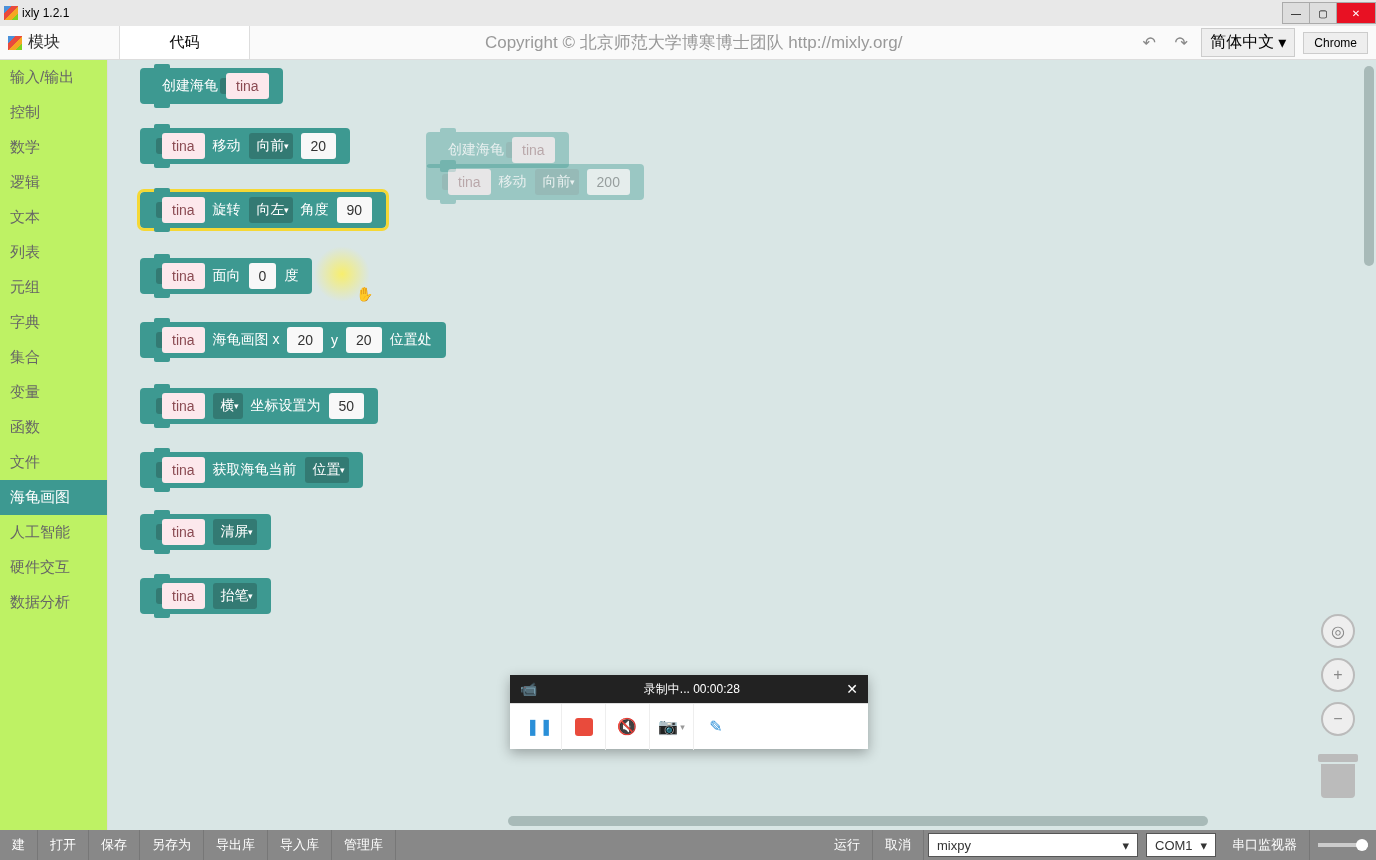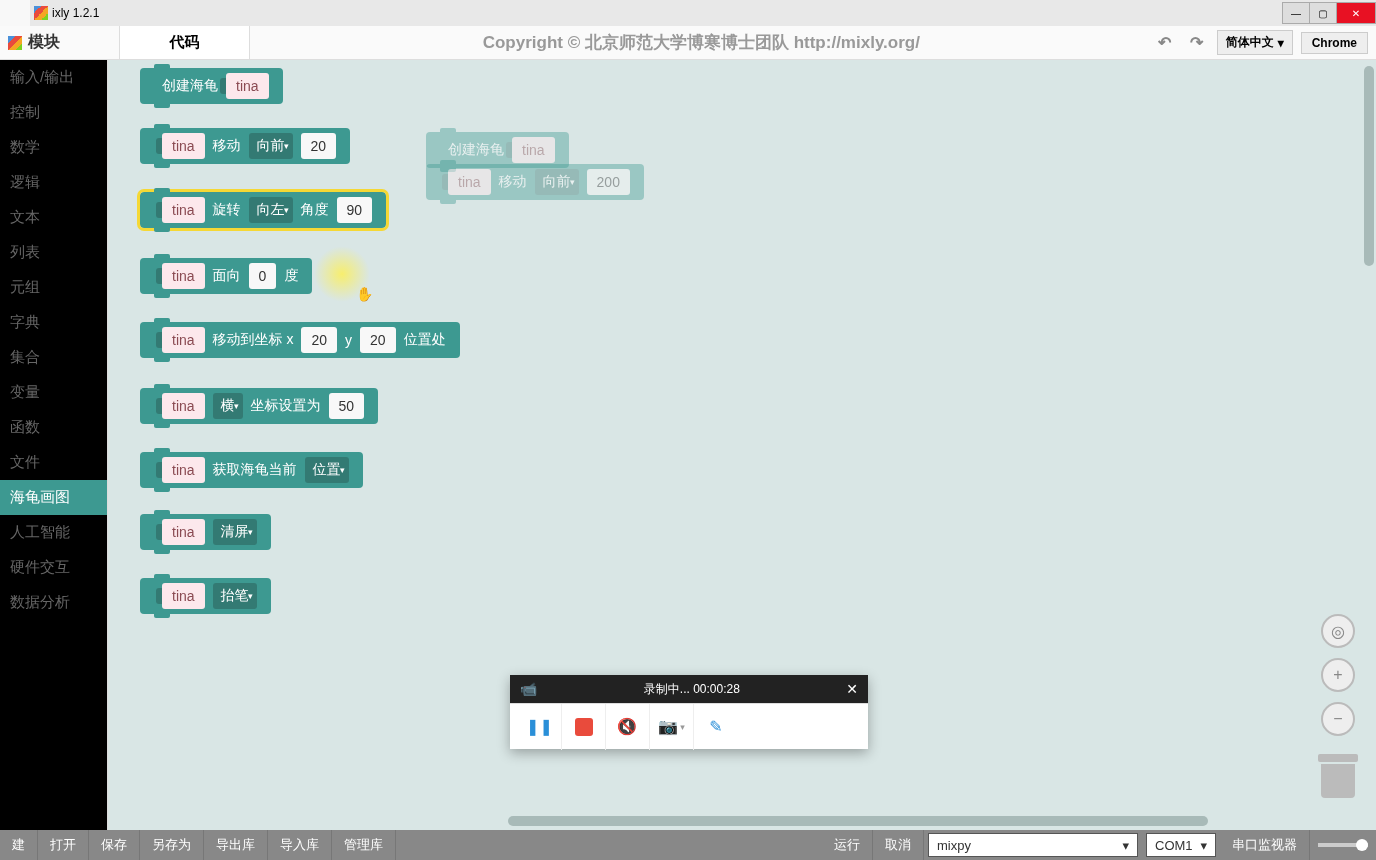--- a/index.html
+++ b/index.html
@@ -1,38 +1,38 @@
 <!DOCTYPE html>
 <html><head>
 <meta charset="utf-8">
 <style>
 * { margin: 0; padding: 0; box-sizing: border-box; font-family: "Microsoft YaHei", sans-serif; }
 body { width: 1376px; height: 860px; background: #f8f8f8; overflow: hidden; position: relative; }
 
 
-.titlebar { height: 26px; background: #e8e8e8; display: flex; align-items: center; justify-content: space-between; padding: 0 0 0 4px; font-size: 12px; margin-left: 30px; }
+.titlebar { height: 26px; background: #e8e8e8; display: flex; align-items: center; justify-content: space-between; padding: 0 0 0 4px; font-size: 12px; }
 .title-left { display: flex; align-items: center; gap: 4px; }
 .title-logo { width: 14px; height: 14px; background: linear-gradient(135deg, #4a90d9 25%, #e94b3c 25%, #e94b3c 50%, #f5a623 50%, #f5a623 75%, #7ed321 75%); }
 .win-controls { display: flex; }
 .win-btn { width: 28px; height: 22px; display: flex; align-items: center; justify-content: center; cursor: pointer; font-size: 10px; border: 1px solid #aaa; background: #ddd; margin-left: -1px; }
 .win-btn.close { background: #e81123; color: white; width: 40px; }
 
 
-.toolbar { height: 34px; background: #fafafa; border-bottom: 1px solid #ddd; display: flex; align-items: stretch; font-weight: bold; }
+.toolbar { height: 34px; background: #fafafa; border-bottom: 1px solid #ddd; display: flex; align-items: stretch; }
 .tab-module { width: 120px; display: flex; align-items: center; gap: 6px; padding-left: 8px; font-size: 16px; color: #333; border-right: 1px solid #ddd; }
 .tab-code { width: 130px; display: flex; align-items: center; justify-content: center; font-size: 15px; border-right: 1px solid #ddd; background: #fff; }
 .copyright { flex: 1; display: flex; align-items: center; justify-content: center; font-size: 17px; color: #999; }
 .top-right { display: flex; align-items: center; gap: 8px; padding-right: 8px; }
 .top-icon-btn { width: 24px; height: 24px; display: flex; align-items: center; justify-content: center; color: #888; cursor: pointer; font-size: 16px; }
-.lang-select { background: #eee; border: 1px solid #ccc; padding: 3px 8px; font-size: 12px; display: flex; align-items: center; gap: 4px; cursor: pointer; }
+.lang-select { background: #eee; border: 1px solid #ccc; padding: 3px 8px; font-size: 16px; display: flex; align-items: center; gap: 4px; cursor: pointer; }
 .browser-btn { background: #eee; border: 1px solid #ccc; padding: 3px 10px; font-size: 12px; cursor: pointer; }
 
 
 .main { display: flex; height: calc(100% - 26px - 34px - 30px); }
-.sidebar { width: 108px; background: #000000; border-right: 1px solid #ddd; overflow-y: auto; }
+.sidebar { width: 108px; background: #bef264; border-right: 1px solid #ddd; overflow-y: auto; }
 .sidebar-item { padding: 8px 10px; font-size: 15px; color: #666; cursor: pointer; }
 .sidebar-item.active { background: #3d9991; color: #fff; }
 
 .workspace { flex: 1; position: relative; background: #d9e6e5; overflow: hidden; }
 .ws-inner { position: absolute; inset: 0; }
 
 
 .block { position: absolute; display: inline-flex; align-items: center; background: #3d9991; border-radius: 4px; height: 36px; padding: 0 10px 0 18px; color: #fff; font-size: 14px; }
 .block::before { content: ''; position: absolute; left: 14px; top: -4px; width: 16px; height: 4px; background: #3d9991; border-radius: 2px 2px 0 0; }
 .block::after { content: ''; position: absolute; left: 14px; bottom: -4px; width: 16px; height: 4px; background: #3d9991; border-radius: 0 0 2px 2px; }
@@ -161,21 +161,21 @@
 
       <div class="block" style="left:32px;top:198px;">
         <span class="chip tina">tina</span>
         <span class="txt">面向</span>
         <span class="chip num">0</span>
         <span class="txt">度</span>
       </div>
 
       <div class="block" style="left:32px;top:262px;">
         <span class="chip tina">tina</span>
-        <span class="txt">移动到坐标 x</span>
+        <span class="txt">海龟画图 x</span>
         <span class="chip num">20</span>
         <span class="txt">y</span>
         <span class="chip num">20</span>
         <span class="txt">位置处</span>
       </div>
 
       <div class="block" style="left:32px;top:328px;">
         <span class="chip tina">tina</span>
         <span class="chip sel">横</span>
         <span class="txt">坐标设置为</span>

